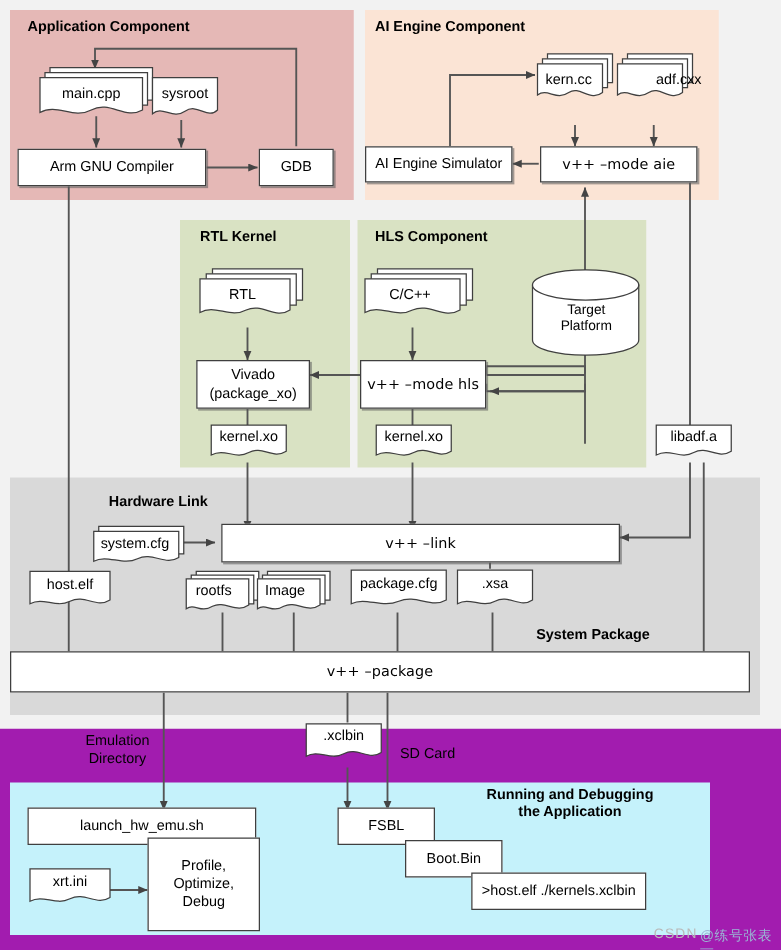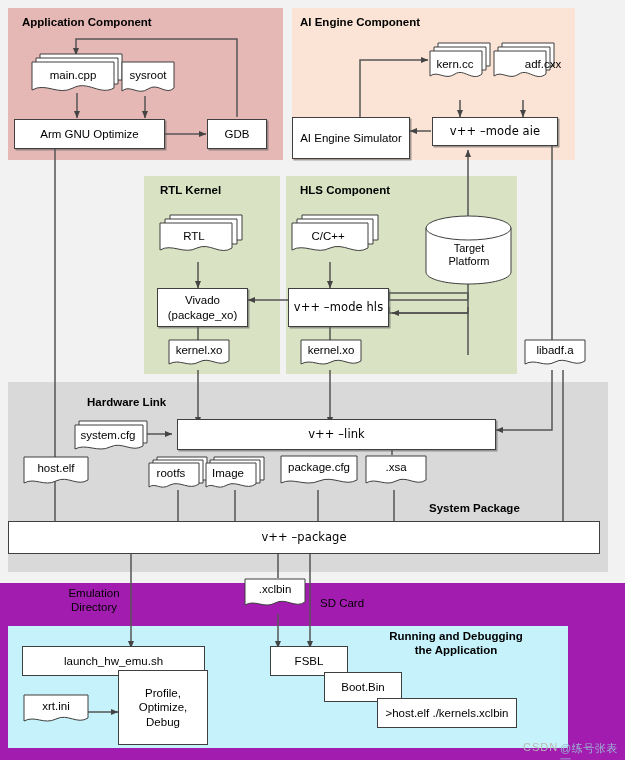--- a/index.html
+++ b/index.html
@@ -162,21 +162,21 @@
     <div class="doc-label" style="top:19px;left:-5px;">main.cpp</div>
   </div>
 
   <div class="doc" style="left:120px;top:60px;width:56px;height:42px;">
     <svg width="56" height="42" viewBox="0 0 56 42">
       <path d="M2,2 H54 V28 C46,36 38,22 28,29 C18,36 10,24 2,31 Z" fill="#fff" stroke="#3f3f3f" stroke-width="1"></path>
     </svg>
     <div class="doc-label" style="top:9px;">sysroot</div>
   </div>
 
-  <div class="box" style="left:14px;top:119px;width:151px;height:30px;">Arm GNU Optimize</div>
+  <div class="box" style="left:14px;top:119px;width:151px;height:30px;">Arm GNU Compiler</div>
 
   <div class="box" style="left:207px;top:119px;width:60px;height:30px;">GDB</div>
 
   <div class="doc" style="left:428px;top:40px;width:66px;height:48px;">
     <svg width="66" height="48" viewBox="0 0 66 48">
       <path d="M10,3 H62 V26 H10 Z" fill="#fff" stroke="#3f3f3f" stroke-width="1"></path>
       <path d="M6,7 H58 V30 H6 Z" fill="#fff" stroke="#3f3f3f" stroke-width="1"></path>
       <path d="M2,11 H54 V34 C44,42 36,28 27,34 C17,41 10,30 2,36 Z" fill="#fff" stroke="#3f3f3f" stroke-width="1"></path>
     </svg>
     <div class="doc-label" style="top:18px;left:-6px;">kern.cc</div>
@@ -184,21 +184,21 @@
 
   <div class="doc" style="left:492px;top:40px;width:66px;height:48px;">
     <svg width="66" height="48" viewBox="0 0 66 48">
       <path d="M10,3 H62 V26 H10 Z" fill="#fff" stroke="#3f3f3f" stroke-width="1"></path>
       <path d="M6,7 H58 V30 H6 Z" fill="#fff" stroke="#3f3f3f" stroke-width="1"></path>
       <path d="M2,11 H54 V34 C44,42 36,28 27,34 C17,41 10,30 2,36 Z" fill="#fff" stroke="#3f3f3f" stroke-width="1"></path>
     </svg>
     <div class="doc-label" style="top:18px;left:-6px;padding-left:24px;">adf.cxx</div>
   </div>
 
-  <div class="box" style="left:292px;top:117px;width:118px;height:42px;">AI Engine Simulator</div>
+  <div class="box" style="left:292px;top:117px;width:118px;height:29px;">AI Engine Simulator</div>
 
   <div class="box mono" style="left:432px;top:117px;width:126px;height:29px;">v++ –mode aie</div>
 
   <div class="doc" style="left:158px;top:212px;width:88px;height:50px;">
     <svg width="88" height="50" viewBox="0 0 88 50">
       <path d="M12,3 H84 V28 H12 Z" fill="#fff" stroke="#3f3f3f" stroke-width="1"></path>
       <path d="M7,7 H79 V32 H7 Z" fill="#fff" stroke="#3f3f3f" stroke-width="1"></path>
       <path d="M2,11 H74 V36 C62,44 52,30 39,36 C26,43 14,31 2,38 Z" fill="#fff" stroke="#3f3f3f" stroke-width="1"></path>
     </svg>
     <div class="doc-label" style="top:18px;left:-8px;">RTL</div>

